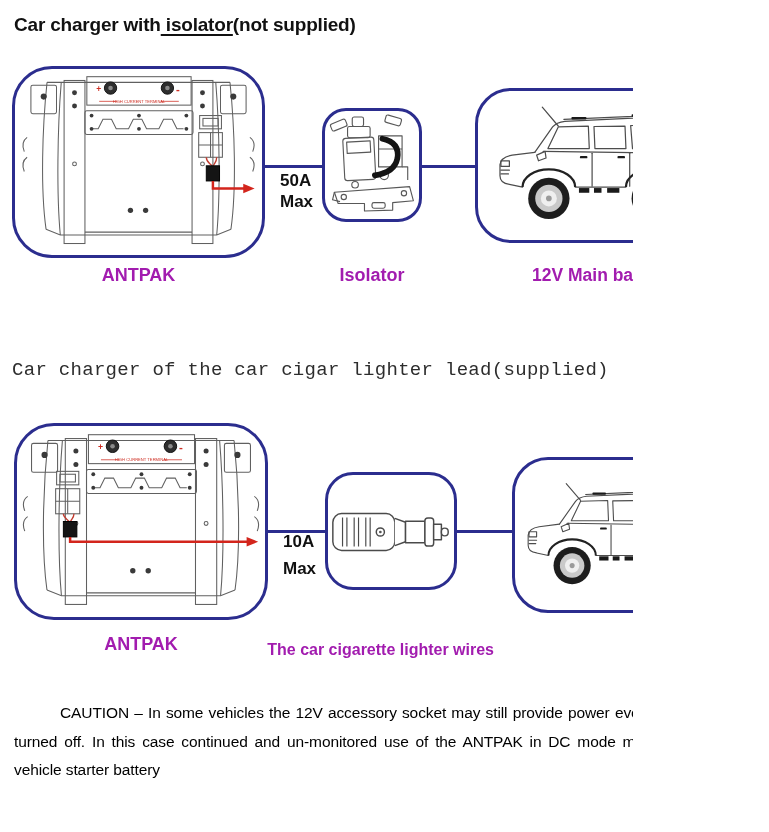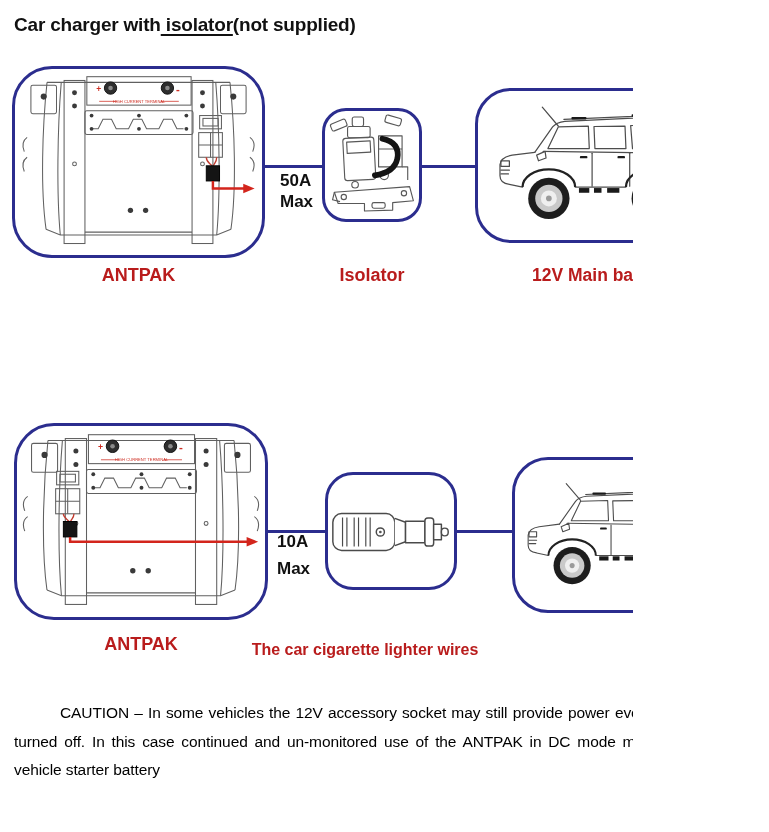--- a/index.html
+++ b/index.html
@@ -16,21 +16,21 @@
   .title1 .u { text-decoration:underline; text-decoration-thickness:2px; text-underline-offset:3px; }
   .title2 {
     position:absolute; left:12px; top:359px;
     font-family:"Liberation Mono","DejaVu Sans Mono",monospace;
     font-size:19px; font-weight:normal; color:#2d2d2d; letter-spacing:0.3px;
     white-space:nowrap;
   }
   .obox { position:absolute; border:3px solid #2b2d8e; background:#fff; }
   .obox svg { position:absolute; display:block; }
   .wire { position:absolute; height:3px; background:#2b2d8e; }
-  .dlabel { position:absolute; text-align:center; font-weight:bold; color:#b91c1c; }
+  .dlabel { position:absolute; text-align:center; font-weight:bold; color:#a21caf; }
   .amp { position:absolute; font-weight:bold; color:#101010; font-size:17px; }
   .amp div { white-space:nowrap; }
   .amp.a50 { line-height:21px; }
   .amp.a10 { line-height:27px; }
   .caution {
     position:absolute; left:14px; top:699px; width:743px;
     font-size:15.5px; line-height:1.85; color:#000000;
     text-align:justify; text-indent:46px; letter-spacing:-0.1px;
   }
   #b-antpak1 { left:12px;  top:66px;  width:253px; height:192px; border-radius:40px; }
@@ -40,24 +40,24 @@
   #b-lighter { left:325px; top:472px; width:132px; height:118px; border-radius:28px; }
   #b-car2    { left:512px; top:457px; width:215px; height:156px; border-radius:36px; }
   #w1a { left:265px; top:165px; width:57px; }
   #w1b { left:422px; top:165px; width:53px; }
   #w2a { left:268px; top:530px; width:57px; }
   #w2b { left:457px; top:530px; width:55px; }
   #l-antpak1 { left:12px;  top:265px; width:253px; font-size:18px; }
   #l-isolator{ left:322px; top:265px; width:100px; font-size:18px; }
   #l-car1    { left:475px; top:265px; width:253px; font-size:17.5px;text-align:center; }
   #l-antpak2 { left:14px;  top:634px; width:254px; font-size:18px; }
-  #l-wires   { left:236px; top:641px; width:258px; font-size:16px; }
+  #l-wires   { left:236px; top:641px; width:258px; font-size:16px;text-align:right; }
   #l-car2    { left:512px; top:640px; width:215px; font-size:17px; }
   #amp50 { left:280px; top:170px; }
-  #amp10 { left:277px; top:528px; }
+  #amp10 { left:283px; top:528px; }
 </style>
 </head>
 <body>
 
 <div class="page">
 
   <svg width="0" height="0" style="position:absolute" aria-hidden="true">
     <defs>
       <symbol id="antpak-shell" viewBox="0 0 253 192">
         <g fill="none" stroke="#606060" stroke-width="1.1">
@@ -218,20 +218,21 @@
   <div class="obox" id="b-car1">
     <svg viewBox="0 0 240 150" style="left:6px; top:4px; width:235px; height:141px;">
       <use href="#car-sym"></use>
     </svg>
   </div>
 
   <div class="dlabel" id="l-antpak1">ANTPAK</div>
   <div class="dlabel" id="l-isolator">Isolator</div>
   <div class="dlabel" id="l-car1">12V Main battery</div>
 
+  <h2 class="title2">Car charger of the car cigar lighter lead(supplied)</h2>
 
   <div class="obox" id="b-antpak2">
     <svg viewBox="0 0 253 192" style="inset:2px; width:calc(100% - 4px); height:calc(100% - 4px);">
       <use href="#antpak-shell"></use>
       <g>
         <g fill="none" stroke="#606060" stroke-width="1.1">
           <rect x="39" y="44" width="23" height="14"></rect>
           <rect x="42.5" y="47" width="16" height="8"></rect>
           <rect x="38" y="62" width="25" height="26"></rect>
           <path d="M50.5,62 V88 M38,75 H63"></path>

